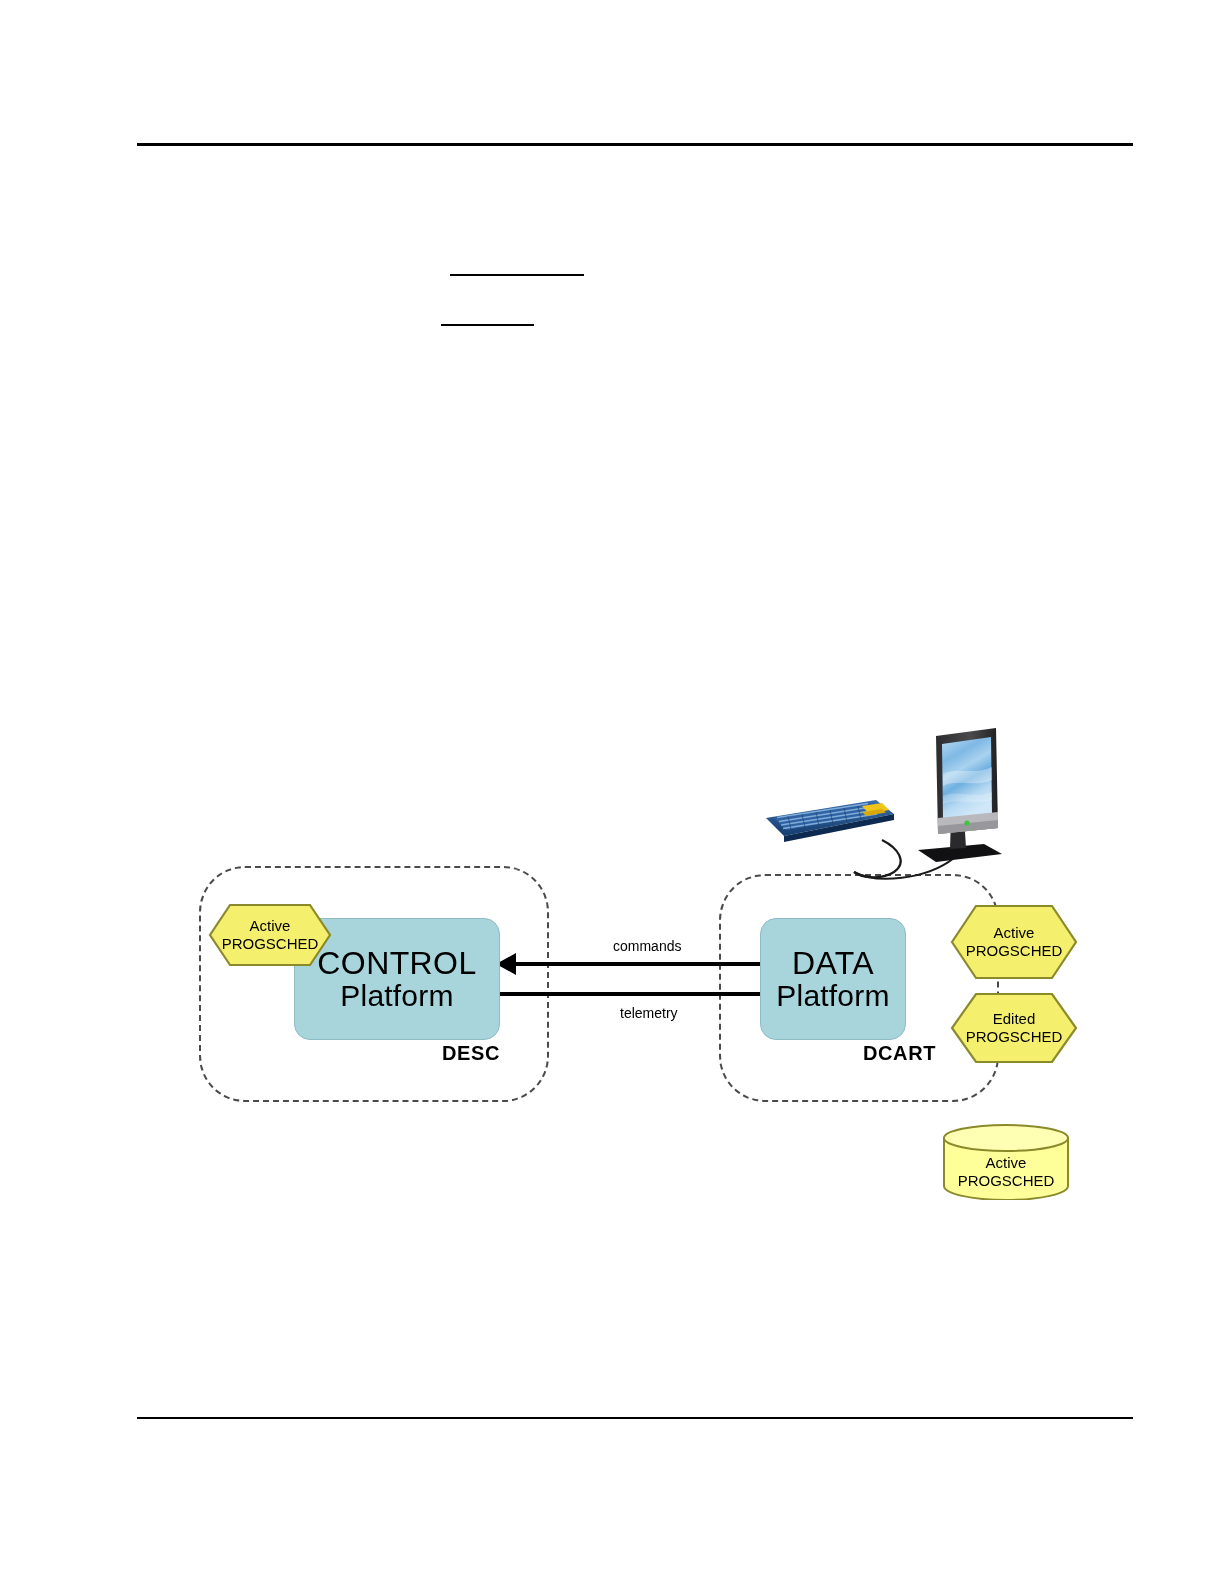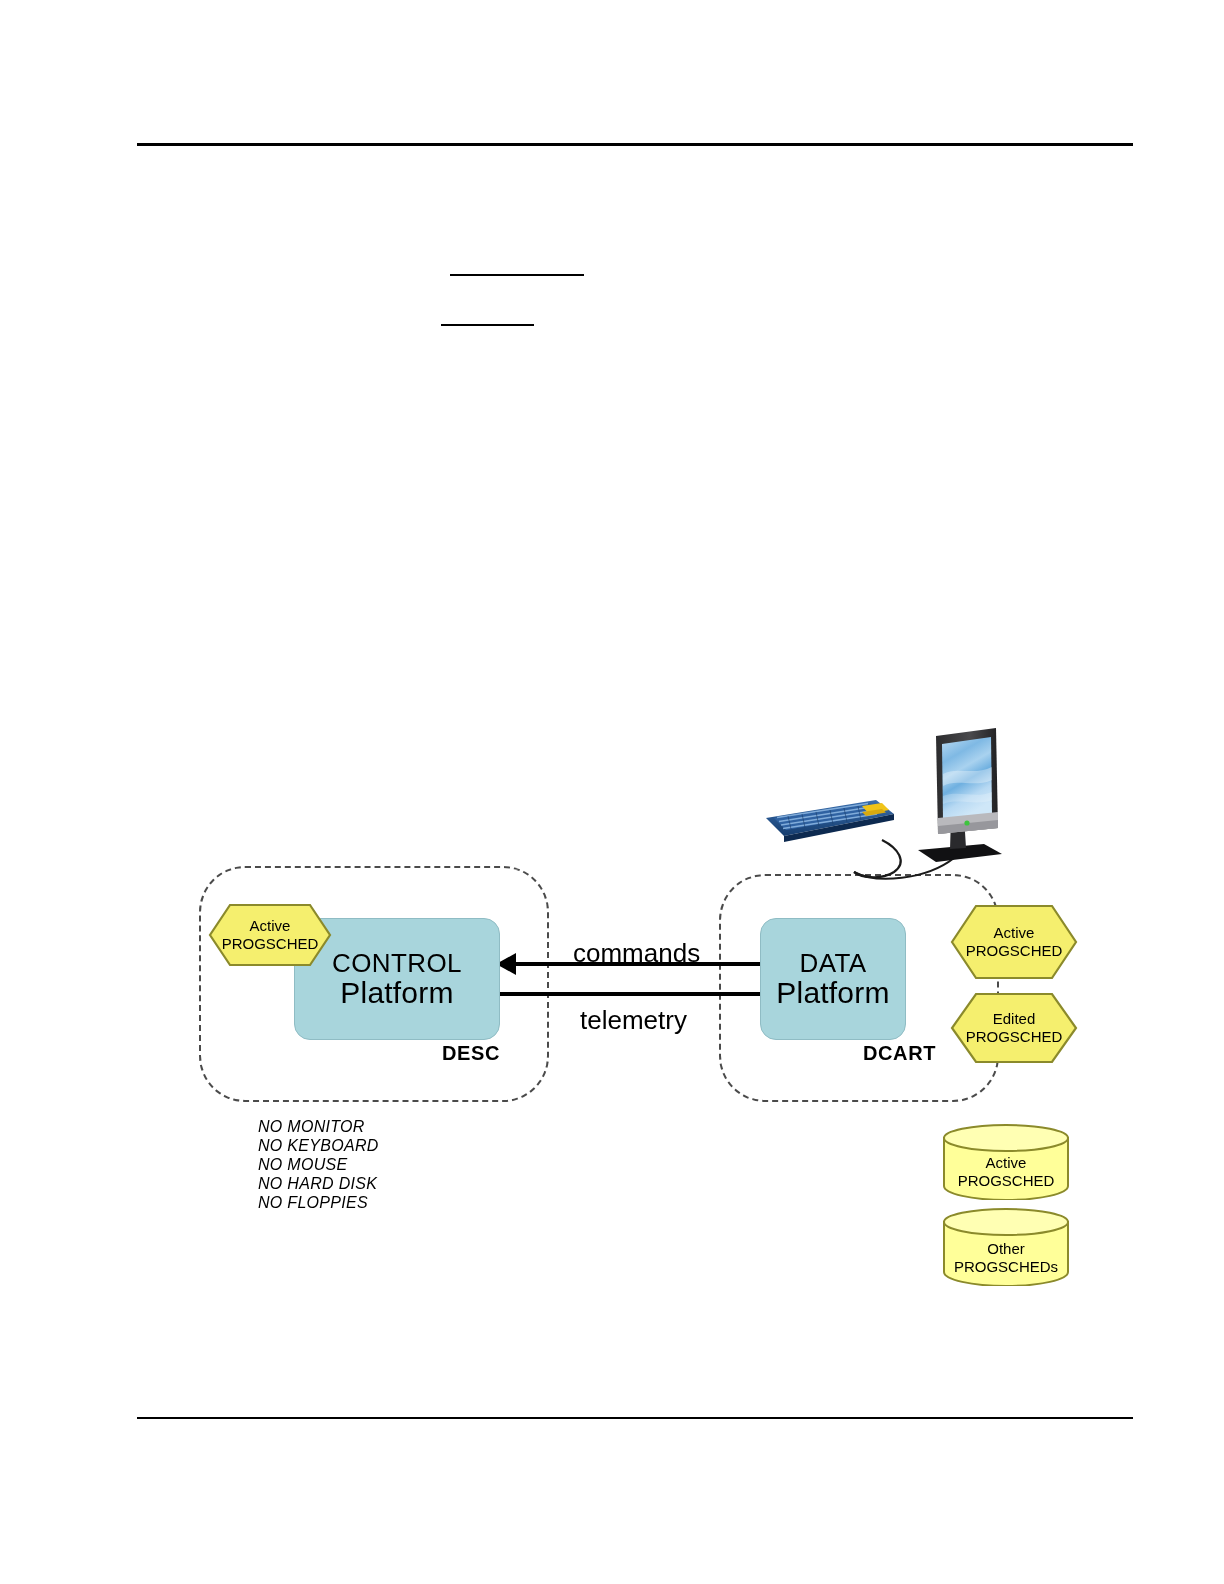--- a/index.html
+++ b/index.html
@@ -63,21 +63,21 @@
     border-radius: 16px;
     box-sizing: border-box;
     display: flex;
     flex-direction: column;
     align-items: center;
     justify-content: center;
     line-height: 1.04;
     z-index: 4;
   }
   .platform-box .line1 {
-    font-size: 26px;
+    font-size: 32px;
     letter-spacing: 0.4px;
     white-space: nowrap;
   }
   .platform-box .line2 {
     font-size: 30px;
     letter-spacing: 0.2px;
     white-space: nowrap;
     text-align: right;
   }
   .platform-box.control { left: 294px; top: 918px; width: 206px; height: 122px; }
@@ -145,23 +145,24 @@
   .arrow-head.right {
     left: 770px;
     top: 983px;
     border-top: 11px solid transparent;
     border-bottom: 11px solid transparent;
     border-left: 20px solid #000000;
   }
 
   .arrow-label {
     position: absolute;
-    font-size: 26px;
+    font-size: 14px;
     z-index: 3;
     white-space: nowrap;
+    margin-left: 40px;
   }
   .arrow-label.commands  { left: 573px; top: 938px; }
   .arrow-label.telemetry { left: 580px; top: 1005px; text-align: right; }
 
   
   .notes {
     position: absolute;
     left: 258px;
     top: 1118px;
     font-size: 16px;
@@ -340,43 +341,26 @@
   </div>
 
   <div class="arrow-line commands"></div>
   <div class="arrow-head left"></div>
   <div class="arrow-label commands">commands</div>
 
   <div class="arrow-line telemetry"></div>
   <div class="arrow-head right"></div>
   <div class="arrow-label telemetry">telemetry</div>
 
-  <div class="notes">
-    <div>NO MONITOR</div>
-    <div>NO KEYBOARD</div>
-    <div>NO MOUSE</div>
-    <div>NO HARD DISK</div>
-    <div>NO FLOPPIES</div>
-  </div>
 
   <div class="cylinder active">
     <svg width="130" height="76" viewBox="0 0 130 76" xmlns="http://www.w3.org/2000/svg">
       <path d="M3 14 L3 62 A62 14 0 0 0 127 62 L127 14 Z" fill="#ffff99" stroke="#8b8a2b" stroke-width="2"></path>
       <ellipse cx="65" cy="14" rx="62" ry="13" fill="#ffffb3" stroke="#8b8a2b" stroke-width="2"></ellipse>
     </svg>
     <div class="cyl-label">
       <span>Active</span>
       <span>PROGSCHED</span>
     </div>
   </div>
 
-  <div class="cylinder other">
-    <svg width="130" height="78" viewBox="0 0 130 78" xmlns="http://www.w3.org/2000/svg">
-      <path d="M3 14 L3 64 A62 14 0 0 0 127 64 L127 14 Z" fill="#ffff99" stroke="#8b8a2b" stroke-width="2"></path>
-      <ellipse cx="65" cy="14" rx="62" ry="13" fill="#ffffb3" stroke="#8b8a2b" stroke-width="2"></ellipse>
-    </svg>
-    <div class="cyl-label">
-      <span>Other</span>
-      <span>PROGSCHEDs</span>
-    </div>
-  </div>
 
 </div>
 
 </body></html>

